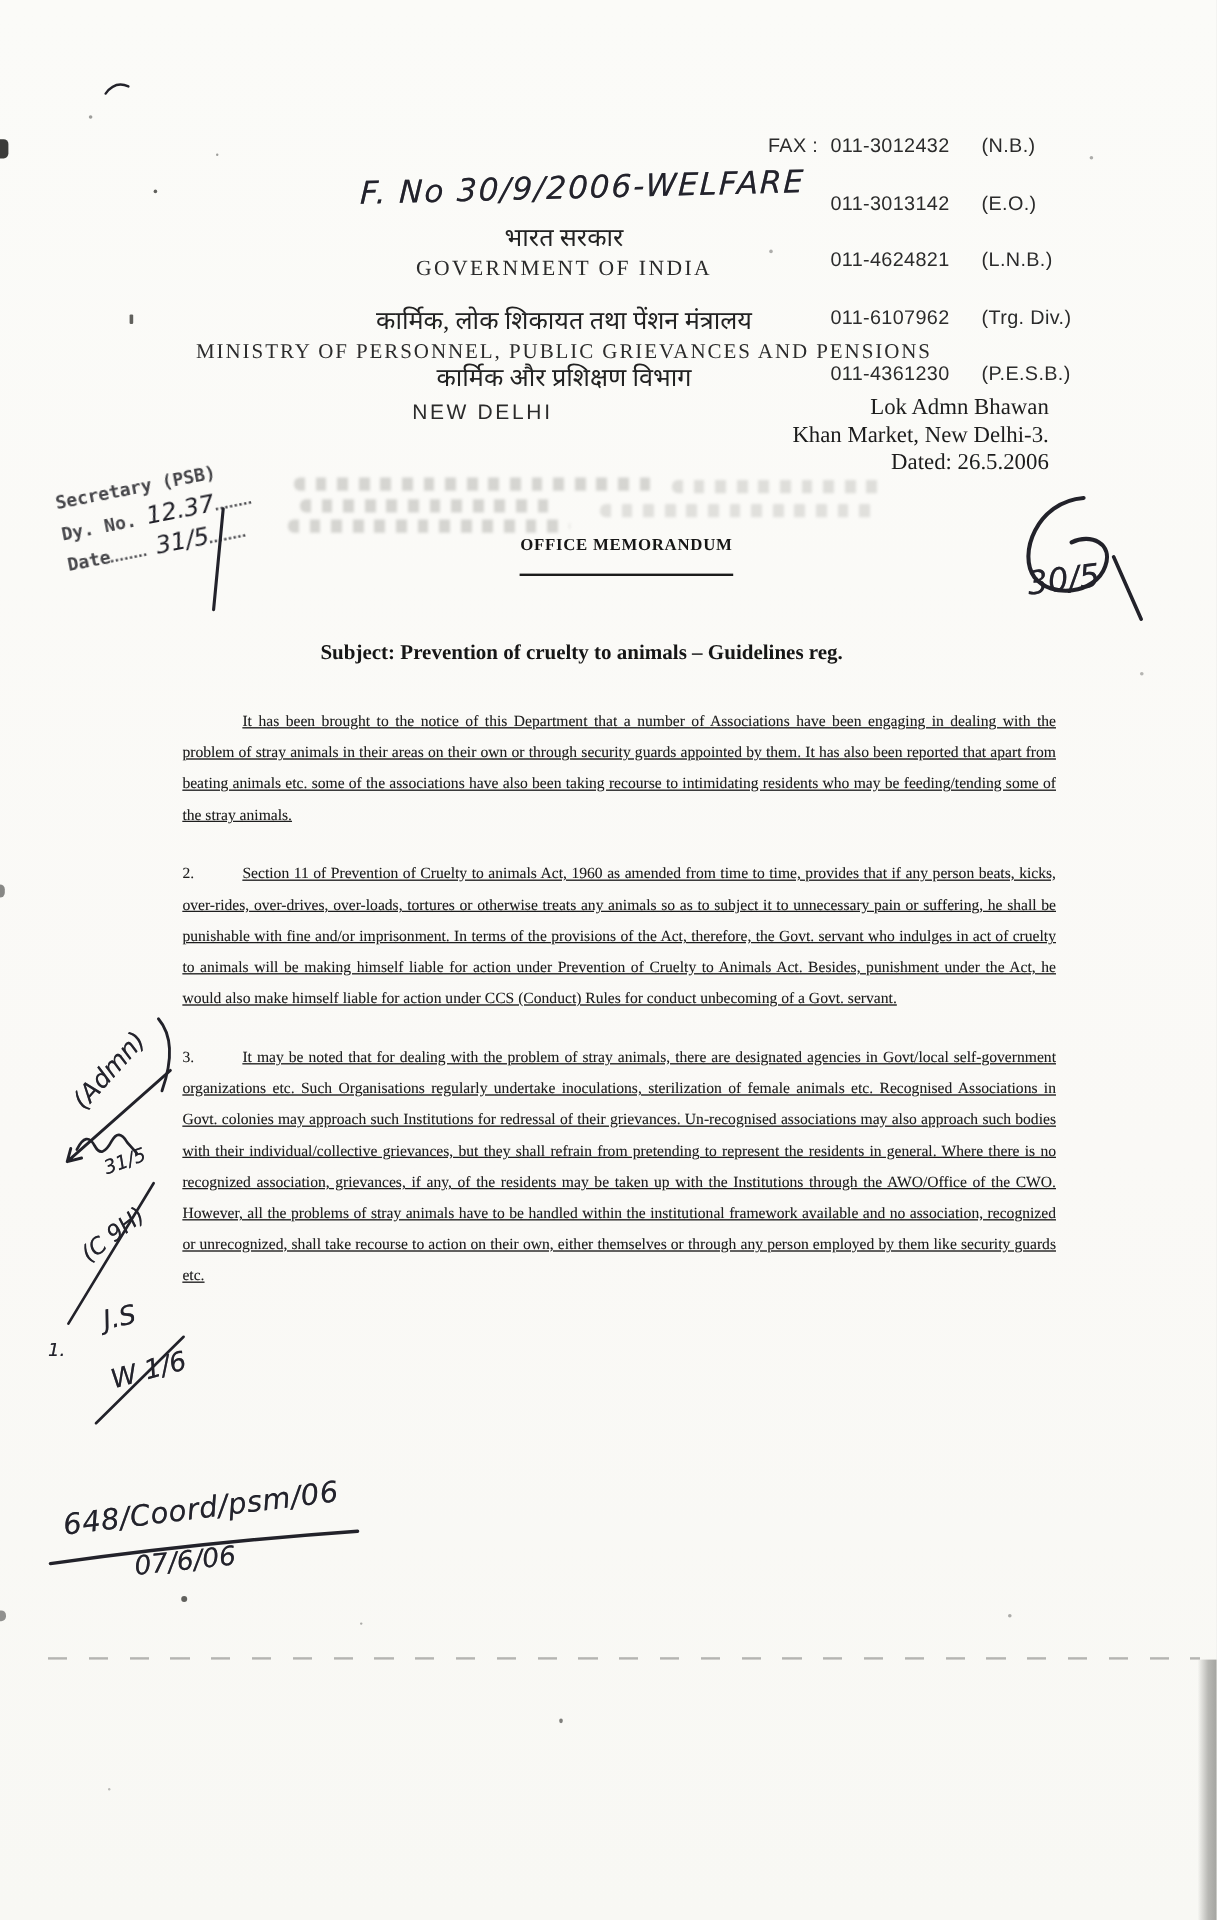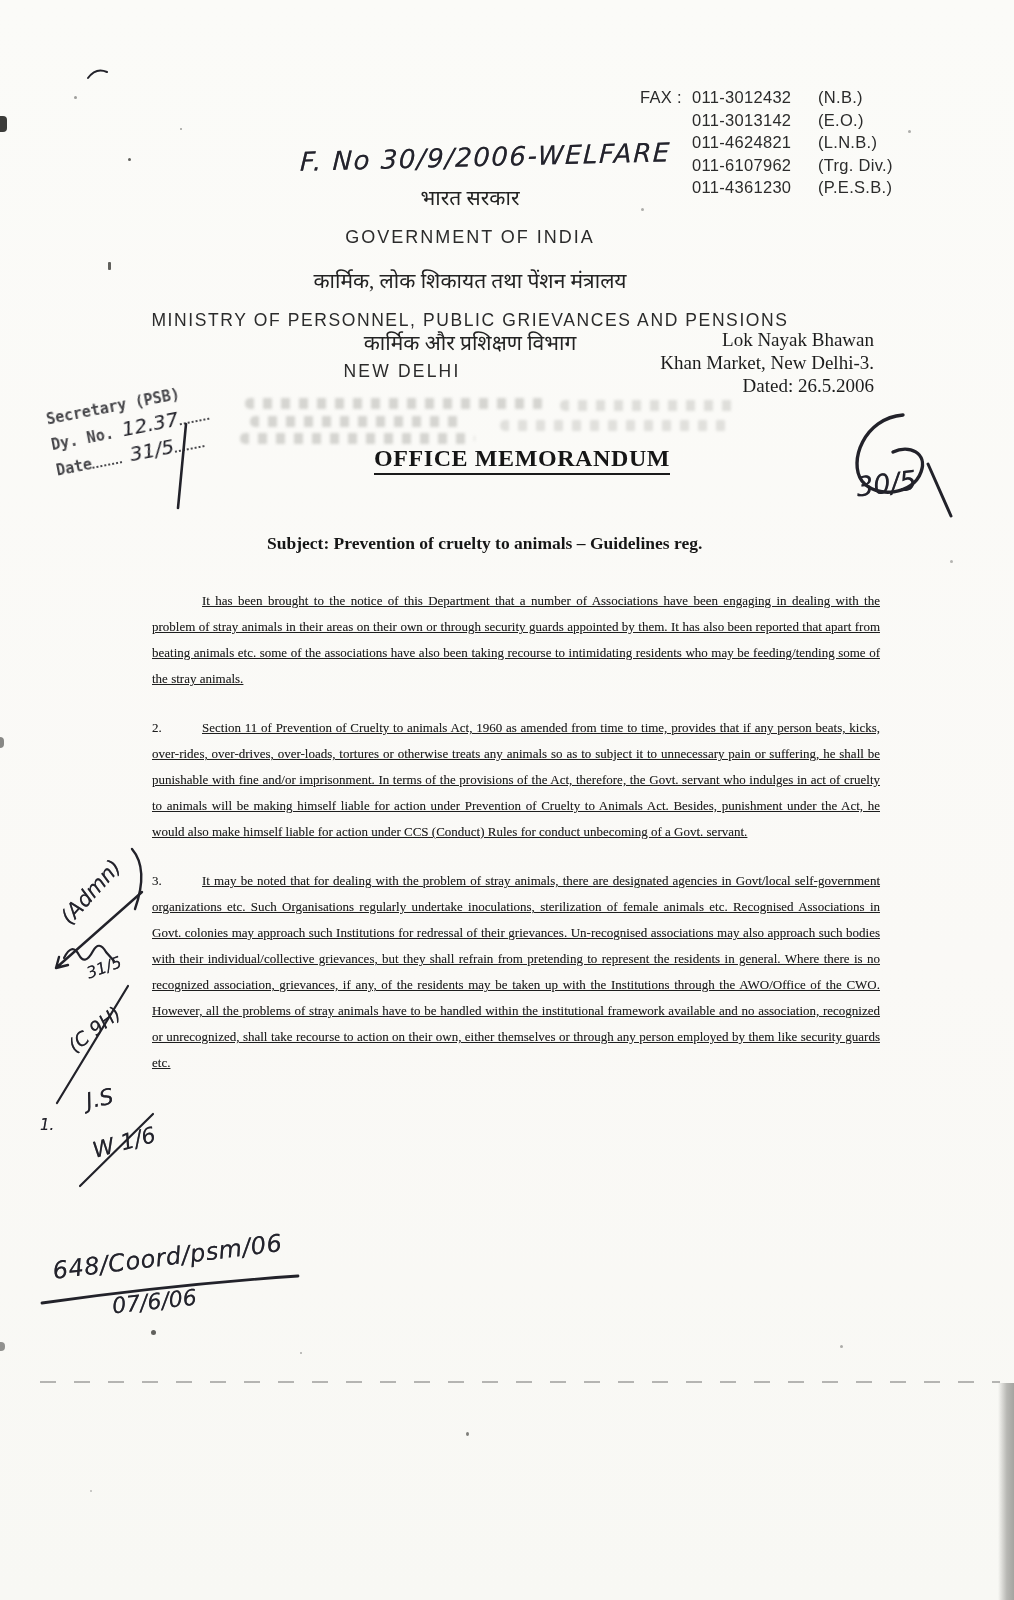--- a/index.html
+++ b/index.html
@@ -2,62 +2,62 @@
 <html><head>
 <meta charset="utf-8">
 <style>
   html,body{margin:0;padding:0;background:#e8e8e6;}
   .page{position:relative;width:1014px;height:1600px;margin:0 auto;overflow:hidden;
         background:linear-gradient(180deg,#fbfbf8 0%,#faf9f6 60%,#f8f8f4 100%);
         font-family:"Liberation Serif",serif;color:#1f1f1f;}
   
   .fax{position:absolute;left:640px;top:86px;font-family:"Liberation Sans",sans-serif;
        font-size:16.5px;line-height:22.5px;color:#2b2b2b;letter-spacing:.3px;}
-  .fax-row{display:flex;}
+  .fax-row{display:flex;margin-top:25px;}
   .fax-label{display:inline-block;width:52px;}
   .fax-num{display:inline-block;width:126px;}
   
   .hw{position:absolute;font-family:"DejaVu Sans",sans-serif;font-style:italic;
       color:#23232c;text-shadow:0 0 .5px rgba(30,30,40,.6);white-space:nowrap;z-index:6;}
   .fno{left:300px;top:142px;font-size:26px;letter-spacing:1.5px;transform:rotate(-1.5deg) skewX(-4deg);}
   .sig-num{left:856px;top:468px;font-size:27px;transform:rotate(-7deg);}
   .m-admn{left:52px;top:880px;font-size:21px;transform:rotate(-48deg);}
   .m-315{left:86px;top:958px;font-size:16px;transform:rotate(-20deg);}
   .m-c9h{left:64px;top:1018px;font-size:19px;transform:rotate(-38deg);}
   .m-js{left:86px;top:1086px;font-size:22px;transform:rotate(-12deg);}
   .m-one{left:40px;top:1116px;font-size:15px;}
   .m-w16{left:92px;top:1130px;font-size:22px;transform:rotate(-15deg);}
   .b-ref{left:52px;top:1243px;font-size:24px;transform:rotate(-7deg);letter-spacing:.5px;}
   .b-date{left:112px;top:1289px;font-size:22px;transform:rotate(-6deg);}
   
   .hdr{position:absolute;left:120px;top:186px;width:700px;text-align:center;z-index:2;}
   .hdr .hi{font-size:21px;line-height:24px;color:#222;}
-  .hdr .en{font-family:Liberation Sans, sans-serif;font-size:17.5px;line-height:22px;
-           letter-spacing:1.6px;color:#2b2b2b;margin-top:16px;}
+  .hdr .en{font-family:Liberation Serif, serif;font-size:17.5px;line-height:22px;
+           letter-spacing:1.6px;color:#2b2b2b;margin-top:2px;}
   .hdr .gov-en{font-size:18px;letter-spacing:2px;}
   .hdr .city-block{transform:translateX(-68px);margin-top:6px;}
   .hdr .city-hi{font-size:19px;line-height:24px;}
   .hdr .city-en{font-family:"Liberation Sans",sans-serif;font-size:17.5px;letter-spacing:2.2px;
                 color:#2b2b2b;margin-top:3px;}
   
   .addr{position:absolute;right:140px;top:328px;text-align:right;font-size:19px;line-height:23px;color:#1c1c1c;}
   
   .stamp{position:absolute;left:50px;top:392px;transform:rotate(-11deg);z-index:5;
          font-family:"DejaVu Sans Mono",monospace;font-weight:bold;color:#454549;
          font-size:15px;line-height:24px;filter:blur(.3px);white-space:nowrap;}
   .stamp .hw-in{font-family:"DejaVu Sans",sans-serif;font-style:italic;font-weight:normal;
                 font-size:20px;color:#202028;filter:none;}
   .leader{display:inline-block;width:30px;height:11px;border-bottom:2px dotted #48484c;}
   
   .ghost{position:absolute;height:11px;border-radius:5px;filter:blur(1.5px);opacity:.5;z-index:1;
          background:repeating-linear-gradient(90deg,rgba(115,115,108,.55) 0 9px,rgba(115,115,108,0) 9px 18px);}
   
   .om{position:absolute;left:15px;top:445px;width:1014px;text-align:center;z-index:2;}
-  .om span{font-weight:bold;font-size:24px;letter-spacing:.6px;color:#161616;
-           border-bottom:2.5px solid #1b1b1b;padding-bottom:2px;}
+  .om span{font-weight:bold;font-size:14px;letter-spacing:.6px;color:#161616;
+           border-bottom:2.5px solid #1b1b1b;padding-bottom:16px;}
   .subject{position:absolute;left:267px;top:533px;font-weight:bold;font-size:17.5px;color:#161616;z-index:2;}
   .bodytxt{position:absolute;left:152px;top:588px;width:728px;font-size:13px;line-height:26px;
            text-align:justify;color:#1e1e1e;z-index:2;text-shadow:0 0 .4px rgba(20,20,20,.35);text-decoration:underline;}
   .para{margin:0 0 23px 0;}
   .pnum{display:inline-block;min-width:50px;}
   
   .overlay{position:absolute;inset:0;z-index:7;pointer-events:none;}
   .speck{position:absolute;background:rgba(45,45,42,.75);border-radius:50%;z-index:1;}
   .scanline{position:absolute;left:40px;top:1381px;width:960px;height:2px;opacity:.45;z-index:1;
             background:repeating-linear-gradient(90deg,rgba(60,60,58,.8) 0 16px,rgba(60,60,58,0) 16px 34px);}
@@ -105,21 +105,21 @@
     <div class="en gov-en">GOVERNMENT OF INDIA</div>
     <div class="hi" style="margin-top:21px;">कार्मिक, लोक शिकायत तथा पेंशन मंत्रालय</div>
     <div class="en">MINISTRY OF PERSONNEL, PUBLIC GRIEVANCES AND PENSIONS</div>
     <div class="hi" style="margin-top:0;">कार्मिक और प्रशिक्षण विभाग</div>
     <div class="city-block">
       <div class="city-en">NEW DELHI</div>
     </div>
   </div>
 
   <div class="addr">
-    <div>Lok Nayak Bhawan</div>
+    <div>Lok Admn Bhawan</div>
     <div>Khan Market, New Delhi-3.</div>
     <div>Dated: 26.5.2006</div>
   </div>
 
   <div class="stamp">
     <div>Secretary (PSB)</div>
     <div>
       <span>Dy. No.</span>
       <span class="hw-in">12.37</span><span class="leader"></span>
     </div>

